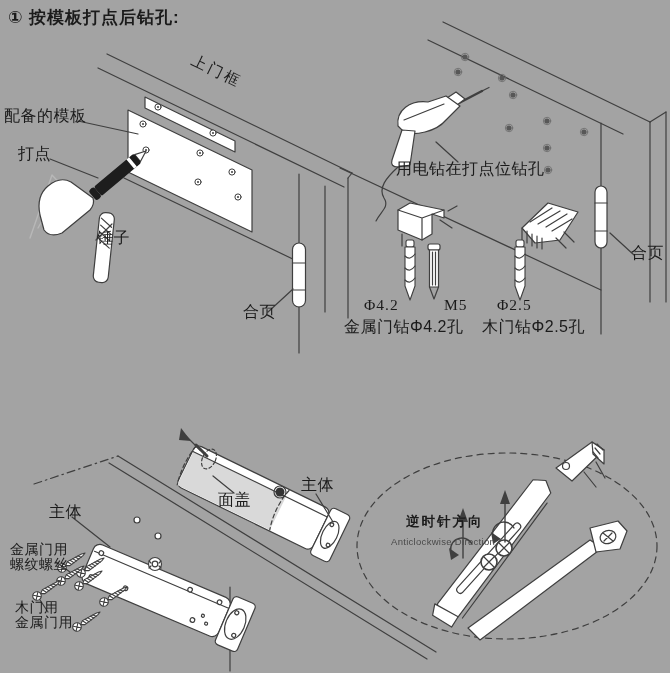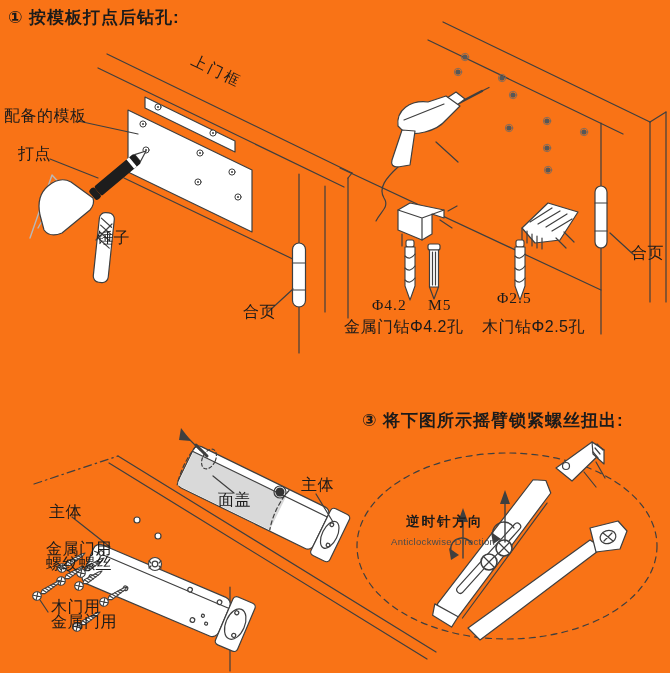--- a/index.html
+++ b/index.html
@@ -1,21 +1,21 @@
 <!DOCTYPE html>
 <html><head>
 <meta charset="utf-8">
 <style>
   html,body{margin:0;padding:0;background:#fff;}
-  .stage{position:relative;width:670px;height:673px;background:#f97316;overflow:hidden;
+  .stage{position:relative;width:670px;height:673px;background:#a3a3a3;overflow:hidden;
          font-family:"Liberation Sans","DejaVu Sans",sans-serif;color:#1b1b1b;}
   .stage svg{position:absolute;left:0;top:0;}
   .lbl{position:absolute;white-space:pre;font-size:16px;line-height:15px;letter-spacing:.5px;}
   .title{font-size:17px;font-weight:600;letter-spacing:1px;line-height:20px;}
-  .sm{font-size:16px;line-height:14.5px;margin-left:36px;}
+  .sm{font-size:14px;line-height:14.5px;}
   .phi{font-family:"Liberation Serif","DejaVu Serif",serif;font-size:15.5px;letter-spacing:1px;}
   .rot{transform:rotate(26deg);transform-origin:0 0;font-size:15px;letter-spacing:3px;}
   .cn-dir{font-size:13.5px;font-weight:700;letter-spacing:2px;text-align:right;}
   .en-dir{font-size:9.5px;color:#4a4a4a;letter-spacing:.3px;text-align:center;}
 </style>
 </head>
 <body>
 
 <div class="stage">
 
@@ -267,32 +267,32 @@
     </g>
   </g>
 </svg>
 
 <div class="lbl title" style="left:8px;top:8px">① 按模板打点后钻孔:</div>
 <div class="lbl rot" style="left:196px;top:52px">上门框</div>
 <div class="lbl" style="left:4px;top:108px">配备的模板</div>
 <div class="lbl" style="left:18px;top:146px">打点</div>
 <div class="lbl" style="left:97px;top:230px">锤子</div>
 <div class="lbl" style="left:243px;top:304px">合页</div>
-<div class="lbl phi" style="left:372px;top:297px">Φ4.2</div>
-<div class="lbl phi" style="left:428px;top:297px">M5</div>
-<div class="lbl phi" style="left:497px;top:290px">Φ2.5</div>
+<div class="lbl" style="left:396px;top:161px">用电钻在打点位钻孔</div>
+<div class="lbl phi" style="left:364px;top:297px">Φ4.2</div>
+<div class="lbl phi" style="left:444px;top:297px">M5</div>
+<div class="lbl phi" style="left:497px;top:297px">Φ2.5</div>
 <div class="lbl" style="left:344px;top:319px">金属门钻Φ4.2孔</div>
 <div class="lbl" style="left:482px;top:319px">木门钻Φ2.5孔</div>
 <div class="lbl" style="left:631px;top:245px">合页</div>
 
 <div class="lbl" style="left:49px;top:504px">主体</div>
 <div class="lbl" style="left:218px;top:492px">面盖</div>
 <div class="lbl" style="left:301px;top:477px">主体</div>
 <div class="lbl sm" style="left:10px;top:542px">金属门用
 螺纹螺丝</div>
 <div class="lbl sm" style="left:15px;top:600px">木门用
 金属门用</div>
 
-<div class="lbl title" style="left:362px;top:411px">③ 将下图所示摇臂锁紧螺丝扭出:</div>
 <div class="lbl cn-dir" style="left:406px;top:514px">逆时针方向</div>
 <div class="lbl en-dir" style="left:391px;top:534px">Anticlockwise Direction</div>
 
 </div>
 
 </body></html>

